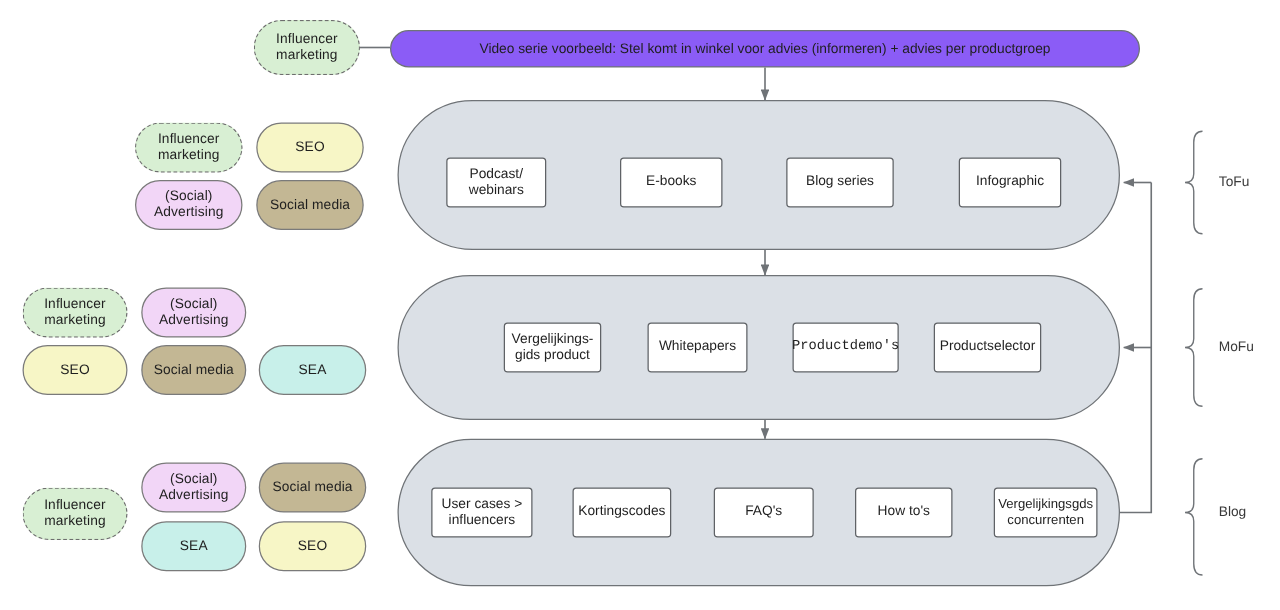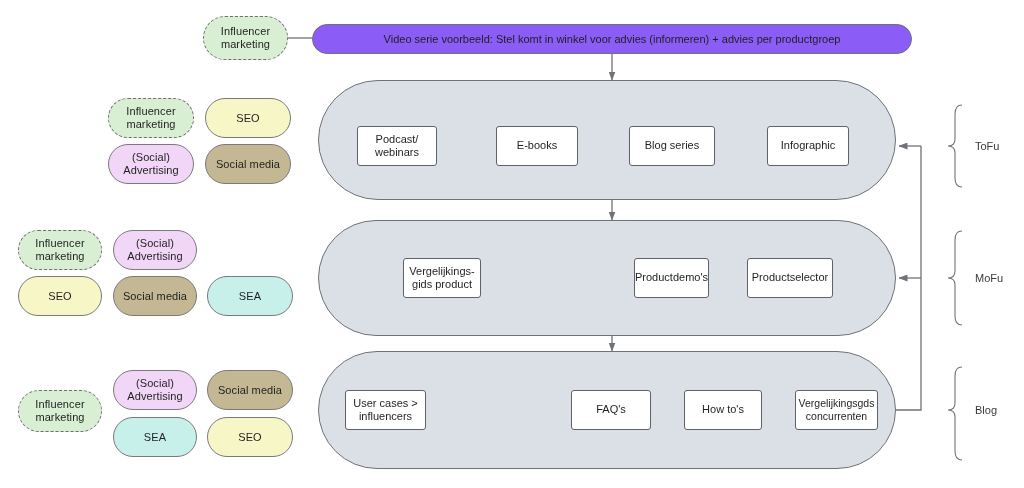--- a/index.html
+++ b/index.html
@@ -130,37 +130,39 @@
   <div class="pill dashed" style="left: 18px; top: 230px; width: 84px; height: 40px; background: rgb(216, 239, 211); white-space: pre-line;">Influencer
 marketing</div>
   <div class="pill" style="left: 113px; top: 230px; width: 84px; height: 40px; background: rgb(242, 214, 247); white-space: pre-line;">(Social)
 Advertising</div>
   <div class="pill" style="left: 18px; top: 276px; width: 84px; height: 40px; background: rgb(247, 246, 198); white-space: pre-line;">SEO</div>
   <div class="pill" style="left: 113px; top: 276px; width: 84px; height: 40px; background: rgb(195, 183, 148); white-space: pre-line;">Social media</div>
   <div class="pill" style="left: 207px; top: 276px; width: 86px; height: 40px; background: rgb(200, 240, 234); white-space: pre-line;">SEA</div>
 
   <div class="card" style="left: 403px; top: 258px; width: 78px; height: 40px; white-space: pre-line;">Vergelijkings-
 gids product</div>
-  <div class="card" style="left: 634px; top: 258px; width: 75px; height: 40px; white-space: pre-line;">Productdemo's</div>
+  <div class="card" style="left: 518px; top: 258px; width: 80px; height: 40px; white-space: pre-line;">Whitepapers</div>
+  <div class="card" style="left: 634px; top: 258px; width: 85px; height: 40px; white-space: pre-line; font-family: Liberation Mono, monospace;">Productdemo's</div>
   <div class="card" style="left: 747px; top: 258px; width: 86px; height: 40px; white-space: pre-line;">Productselector</div>
 
   <div class="funnel-label" style="left:975px;top:271px;height:14px;">MoFu</div>
 
   <div class="stage-box" style="left:318px;top:351px;width:578px;height:118px;"></div>
 
   <div class="pill dashed" style="left: 18px; top: 390px; width: 84px; height: 42px; background: rgb(216, 239, 211); white-space: pre-line;">Influencer
 marketing</div>
   <div class="pill" style="left: 113px; top: 370px; width: 84px; height: 40px; background: rgb(242, 214, 247); white-space: pre-line;">(Social)
 Advertising</div>
   <div class="pill" style="left: 207px; top: 370px; width: 86px; height: 40px; background: rgb(195, 183, 148); white-space: pre-line;">Social media</div>
   <div class="pill" style="left: 113px; top: 417px; width: 84px; height: 40px; background: rgb(200, 240, 234); white-space: pre-line;">SEA</div>
   <div class="pill" style="left: 207px; top: 417px; width: 86px; height: 40px; background: rgb(247, 246, 198); white-space: pre-line;">SEO</div>
 
   <div class="card" style="left: 345px; top: 390px; width: 81px; height: 40px; white-space: pre-line;">User cases &gt;
 influencers</div>
+  <div class="card" style="left: 458px; top: 390px; width: 79px; height: 40px; white-space: pre-line;">Kortingscodes</div>
   <div class="card" style="left: 571px; top: 390px; width: 80px; height: 40px; white-space: pre-line;">FAQ's</div>
   <div class="card" style="left: 684px; top: 390px; width: 78px; height: 40px; white-space: pre-line;">How to's</div>
   <div class="card" style="left: 795px; top: 390px; width: 83px; height: 40px; font-size: 10.5px; white-space: pre-line;">Vergelijkingsgds
 concurrenten</div>
 
   <div class="funnel-label" style="left:975px;top:403px;height:14px;">Blog</div>
 
 </div>
 
 </body></html>

